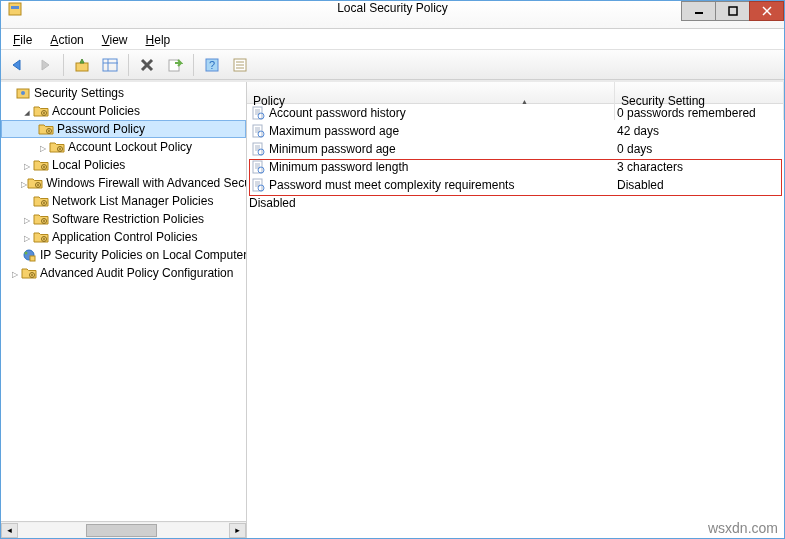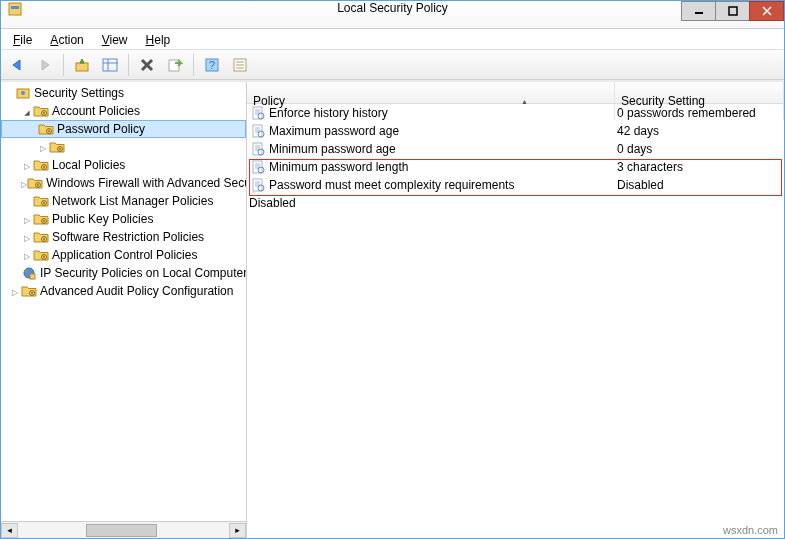--- a/index.html
+++ b/index.html
@@ -182,21 +182,21 @@
 .list-row .c2 { flex: 1; padding-left: 2px; }
 .highlight-box {
   position: absolute;
   border: 1px solid #d93025;
   pointer-events: none;
 }
 .watermark {
   position: absolute;
   right: 6px;
   bottom: 2px;
-  font-size: 11px;
+  font-size: 14px;
   color: #888;
 }
 svg { display:block; }
 </style>
 </head>
 <body>
 
 <div class="titlebar">
   <span class="app-icon">
     <svg width="16" height="16">
@@ -328,20 +328,21 @@
           </div>
           <div class="tree-row" style="padding-left: 36px;">
             <span class="exp closed"></span>
             <span class="node-icon">
               <svg width="16" height="14">
                 <path d="M1 3 L6 3 L7.5 4.5 L15 4.5 L15 12 L1 12 Z" fill="#f6d06a" stroke="#b48a1e"></path>
                 <circle cx="11" cy="9" r="2.5" fill="none" stroke="#8a6d1e" stroke-width="1"></circle>
                 <rect x="10.3" y="7.8" width="1.4" height="2.4" fill="#8a6d1e"></rect>
               </svg>
             </span>
+            <span>Account Lockout Policy</span>
           </div>
           <div class="tree-row" style="padding-left: 20px;">
             <span class="exp closed"></span>
             <span class="node-icon">
               <svg width="16" height="14">
                 <path d="M1 3 L6 3 L7.5 4.5 L15 4.5 L15 12 L1 12 Z" fill="#f6d06a" stroke="#b48a1e"></path>
                 <circle cx="11" cy="9" r="2.5" fill="none" stroke="#8a6d1e" stroke-width="1"></circle>
                 <rect x="10.3" y="7.8" width="1.4" height="2.4" fill="#8a6d1e"></rect>
               </svg>
             </span>
@@ -361,31 +362,20 @@
           <div class="tree-row" style="padding-left: 20px;">
             <span class="exp none"></span>
             <span class="node-icon">
               <svg width="16" height="14">
                 <path d="M1 3 L6 3 L7.5 4.5 L15 4.5 L15 12 L1 12 Z" fill="#f6d06a" stroke="#b48a1e"></path>
                 <circle cx="11" cy="9" r="2.5" fill="none" stroke="#8a6d1e" stroke-width="1"></circle>
                 <rect x="10.3" y="7.8" width="1.4" height="2.4" fill="#8a6d1e"></rect>
               </svg>
             </span>
             <span>Network List Manager Policies</span>
-          </div>
-          <div class="tree-row" style="padding-left: 20px;">
-            <span class="exp closed"></span>
-            <span class="node-icon">
-              <svg width="16" height="14">
-                <path d="M1 3 L6 3 L7.5 4.5 L15 4.5 L15 12 L1 12 Z" fill="#f6d06a" stroke="#b48a1e"></path>
-                <circle cx="11" cy="9" r="2.5" fill="none" stroke="#8a6d1e" stroke-width="1"></circle>
-                <rect x="10.3" y="7.8" width="1.4" height="2.4" fill="#8a6d1e"></rect>
-              </svg>
-            </span>
-            <span>Public Key Policies</span>
           </div>
           <div class="tree-row" style="padding-left: 20px;">
             <span class="exp closed"></span>
             <span class="node-icon">
               <svg width="16" height="14">
                 <path d="M1 3 L6 3 L7.5 4.5 L15 4.5 L15 12 L1 12 Z" fill="#f6d06a" stroke="#b48a1e"></path>
                 <circle cx="11" cy="9" r="2.5" fill="none" stroke="#8a6d1e" stroke-width="1"></circle>
                 <rect x="10.3" y="7.8" width="1.4" height="2.4" fill="#8a6d1e"></rect>
               </svg>
             </span>
@@ -451,21 +441,21 @@
           <div class="c1">
             <span>
               <svg width="14" height="14">
                 <rect x="2" y="1" width="9" height="12" fill="#fff" stroke="#a9b5c9"></rect>
                 <line x1="4" y1="4" x2="9" y2="4" stroke="#a9b5c9"></line>
                 <line x1="4" y1="6" x2="9" y2="6" stroke="#a9b5c9"></line>
                 <line x1="4" y1="8" x2="9" y2="8" stroke="#a9b5c9"></line>
                 <circle cx="10" cy="10" r="3" fill="none" stroke="#5a8dd6"></circle>
               </svg>
             </span>
-            <span>Enforce history history</span>
+            <span>Account password history</span>
           </div>
           <div class="c2"><span>0 passwords remembered</span></div>
         </div>
         <div class="list-row">
           <div class="c1">
             <span>
               <svg width="14" height="14">
                 <rect x="2" y="1" width="9" height="12" fill="#fff" stroke="#a9b5c9"></rect>
                 <line x1="4" y1="4" x2="9" y2="4" stroke="#a9b5c9"></line>
                 <line x1="4" y1="6" x2="9" y2="6" stroke="#a9b5c9"></line>

